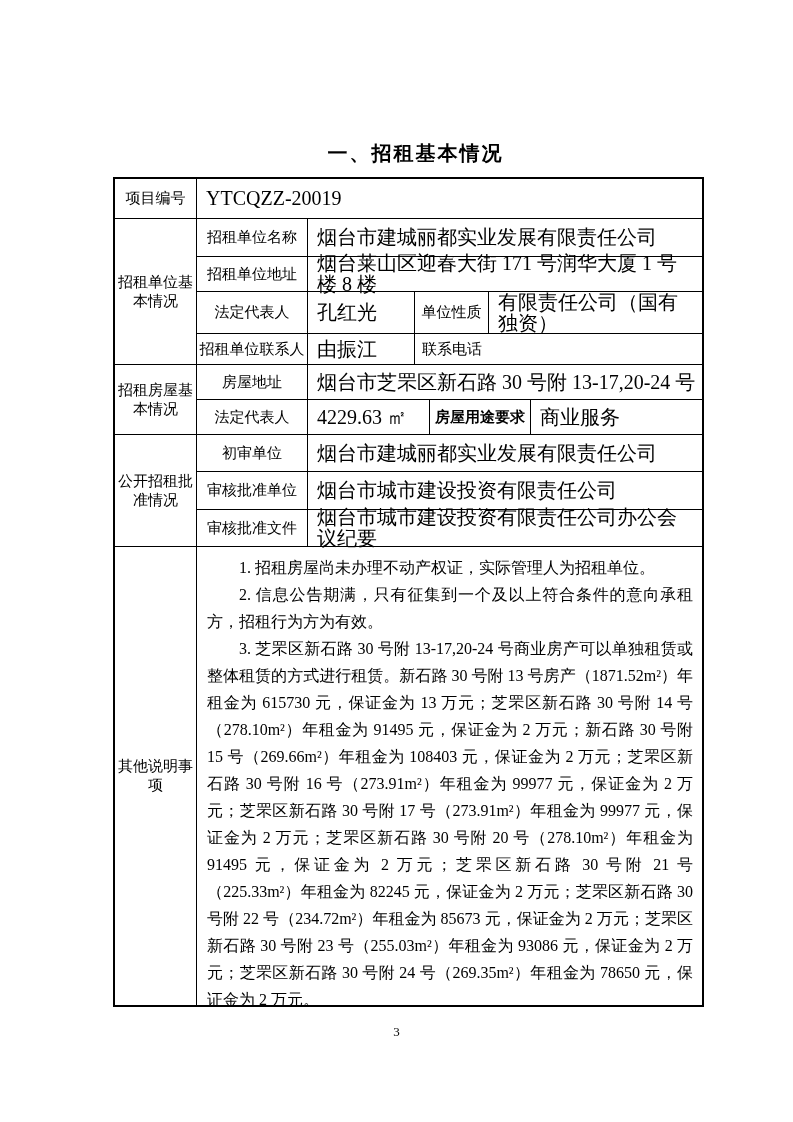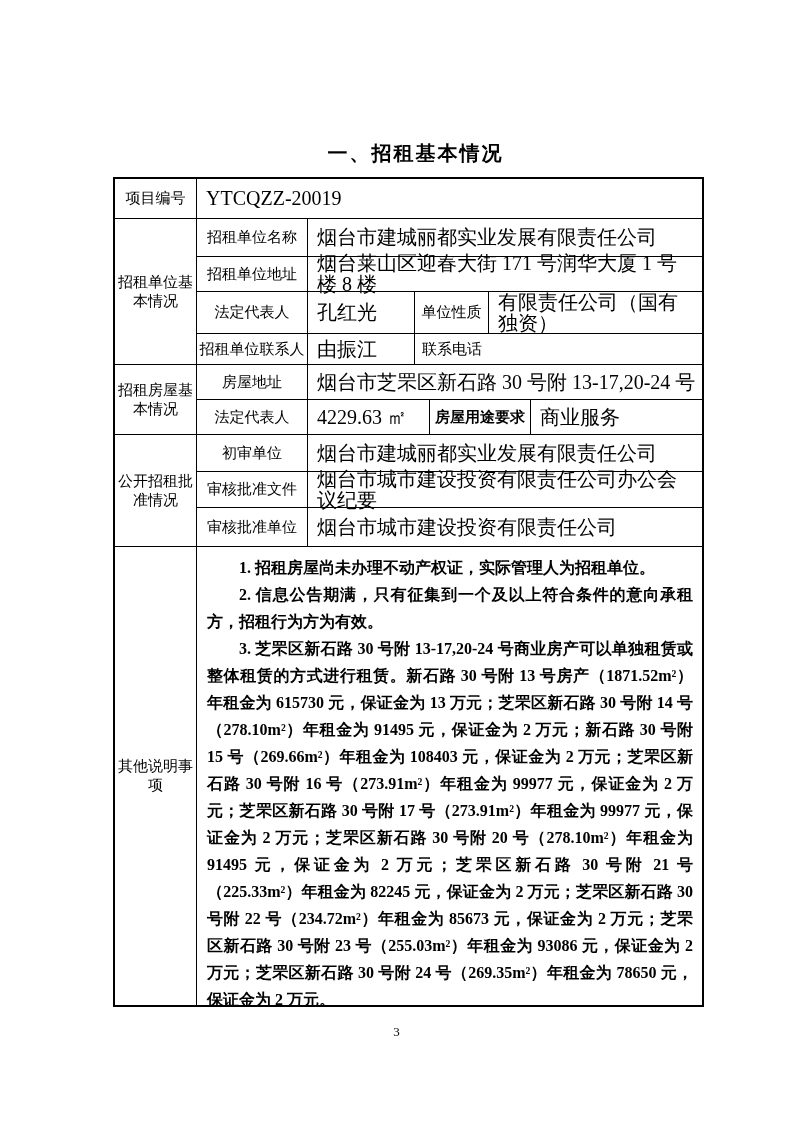--- a/index.html
+++ b/index.html
@@ -45,21 +45,21 @@
   .w-lab-d { width:101px; flex:0 0 101px;font-weight:bold; }
   .flex1 { flex:1 1 auto; }
   .notes-cell {
     flex:1; box-sizing:border-box;
     padding:7px 9px 4px 10px;
     font-size:16px; line-height:27px;
     text-align:justify;
     overflow:hidden;
     display:block;
   }
-  .notes-cell p { margin:0; text-indent:2em;font-weight:bold; }
+  .notes-cell p { margin:0; text-indent:2em; }
   .page-num {
     position:absolute; top:1024px; left:0; width:100%;
     text-align:center; font-size:13px;
     font-family:"Liberation Serif","DejaVu Serif",serif;
   }
 </style>
 </head>
 <body>
 
 <div class="page">
@@ -114,27 +114,27 @@
       </div>
     </div>
 
     <div class="sec">
       <div class="td lbl w-group">公开招租批准情况</div>
       <div class="sec-rows">
         <div class="tr" style="height:37px">
           <div class="td lbl w-field">初审单位</div>
           <div class="td val flex1">烟台市建城丽都实业发展有限责任公司</div>
         </div>
+        <div class="tr" style="height:38px">
+          <div class="td lbl w-field">审核批准单位</div>
+          <div class="td val flex1">烟台市城市建设投资有限责任公司</div>
+        </div>
         <div class="tr" style="height:36px">
           <div class="td lbl w-field">审核批准文件</div>
           <div class="td val flex1">烟台市城市建设投资有限责任公司办公会议纪要</div>
-        </div>
-        <div class="tr" style="height:38px">
-          <div class="td lbl w-field">审核批准单位</div>
-          <div class="td val flex1">烟台市城市建设投资有限责任公司</div>
         </div>
       </div>
     </div>
 
     <div class="sec last" style="height:458px">
       <div class="td lbl w-group">其他说明事项</div>
       <div class="notes-cell">
         <p>1. 招租房屋尚未办理不动产权证，实际管理人为招租单位。</p>
         <p>2. 信息公告期满，只有征集到一个及以上符合条件的意向承租方，招租行为方为有效。</p>
         <p>3. 芝罘区新石路 30 号附 13-17,20-24 号商业房产可以单独租赁或整体租赁的方式进行租赁。新石路 30 号附 13 号房产（1871.52m²）年租金为 615730 元，保证金为 13 万元；芝罘区新石路 30 号附 14 号（278.10m²）年租金为 91495 元，保证金为 2 万元；新石路 30 号附 15 号（269.66m²）年租金为 108403 元，保证金为 2 万元；芝罘区新石路 30 号附 16 号（273.91m²）年租金为 99977 元，保证金为 2 万元；芝罘区新石路 30 号附 17 号（273.91m²）年租金为 99977 元，保证金为 2 万元；芝罘区新石路 30 号附 20 号（278.10m²）年租金为 91495 元，保证金为 2 万元；芝罘区新石路 30 号附 21 号（225.33m²）年租金为 82245 元，保证金为 2 万元；芝罘区新石路 30 号附 22 号（234.72m²）年租金为 85673 元，保证金为 2 万元；芝罘区新石路 30 号附 23 号（255.03m²）年租金为 93086 元，保证金为 2 万元；芝罘区新石路 30 号附 24 号（269.35m²）年租金为 78650 元，保证金为 2 万元。</p>

